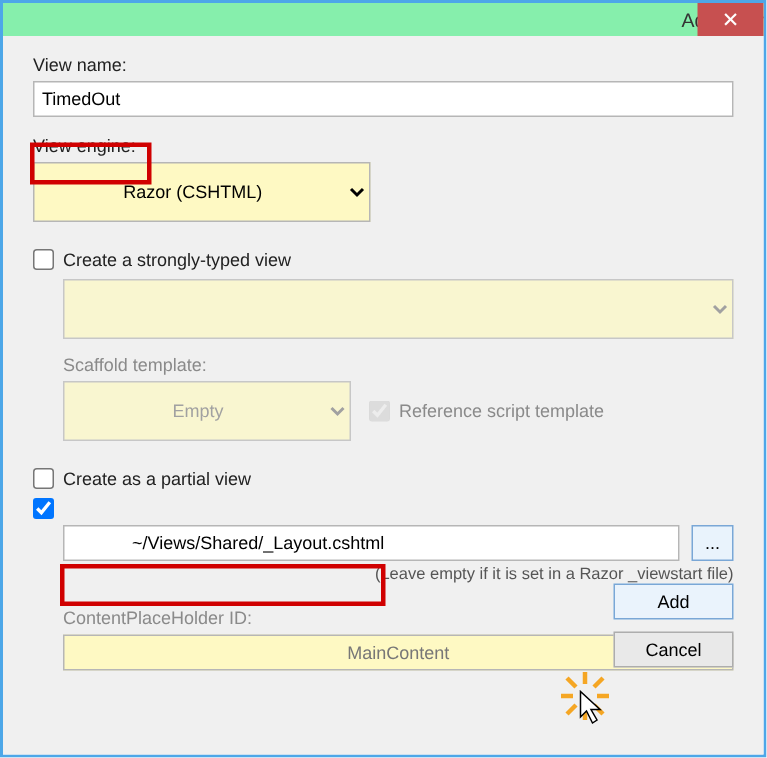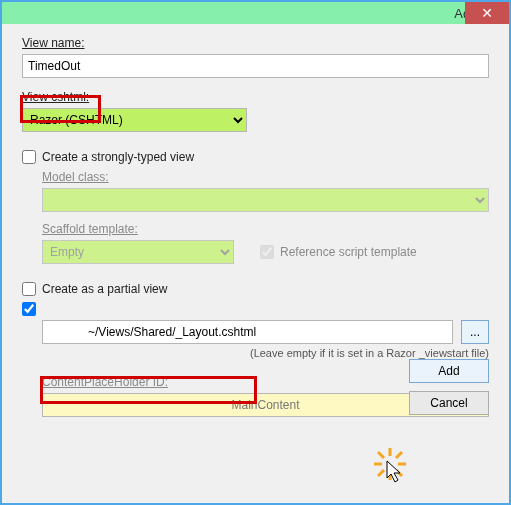--- a/index.html
+++ b/index.html
@@ -3,29 +3,29 @@
 <meta charset="utf-8">
 <style>
   * { box-sizing: border-box; font-family: "Segoe UI", Tahoma, sans-serif; }
   body { margin: 0; background: #fff; }
   .frame { width: 511px; height: 505px; border: 2px solid #4da7e8; background: #fff; position: relative; }
   .win { width: 507px; height: 501px; background: #f0f0f0; }
   .titlebar { height: 22px; background: #86efac; position: relative; display: flex; align-items: center; justify-content: flex-end; }
   .titlebar .title { font-size: 13px; color: #333; }
   .close-btn { position: absolute; right: 0; top: 0; width: 44px; height: 22px; background: #c75050; color: #fff; display: flex; align-items: center; justify-content: center; font-size: 14px; cursor: pointer; }
   .body { padding: 12px 20px 10px 20px; font-size: 12px; color: #222; position: relative; }
-  .lbl { display: block; margin-bottom: 4px; text-decoration: underline; }
+  .lbl { display: block; margin-bottom: 4px; }
   .input-text { width: 100%; height: 24px; border: 1px solid #b6b6b6; background: #fff; padding: 2px 5px; font-size: 12px; }
   .input-text:disabled { background: #fef9c3; color: #777; text-align: center; }
-  .select { width: 225px; height: 24px; border: 1px solid #b6b6b6; background: #bef264; font-size: 12px; padding: 2px 3px; }
+  .select { width: 225px; height: 40px; border: 1px solid #b6b6b6; background: #fef9c3; font-size: 12px; padding: 2px 3px; text-align: center; }
   .row-space { height: 12px; }
   .chk-row { display: flex; gap: 6px; margin-top: 6px; }
   .indent { margin-left: 20px; margin-top: 6px; }
   .muted { color: #8a8a8a; }
-  .scaffold-row { display: flex; align-items: center; gap: 26px; }
+  .scaffold-row { display: flex; align-items: center; gap: 12px; }
   .scaffold-row .select { width: 192px; }
   .scaffold-row label.muted { display: flex; align-items: center; gap: 6px; }
   .layout-row { display: flex; align-items: center; gap: 8px; margin-left: 20px; margin-top: 4px; }
   .layout-row .input-text { flex: 1; padding-left: 45px; }
   .browse-btn { width: 28px; height: 24px; border: 1px solid #7aa7d6; background: #e9f3fc; cursor: pointer; font-size: 12px; }
   .hint { font-size: 11px; color: #555; margin-left: 20px; margin-top: 3px; text-align: right; }
   .footer { position: absolute; bottom: 12px; right: 20px; display: flex; gap: 8px; flex-direction: column; }
   .btn { width: 80px; height: 24px; border: 1px solid #adadad; background: #e9e9e9; font-size: 12px; cursor: pointer; }
   .btn.primary { background: #eaf3fc; border: 1px solid #7aa7d6; }
   .redbox { position: absolute; border: 3px solid #d00000; pointer-events: none; }
@@ -47,34 +47,33 @@
         <span>✕</span>
       </div>
     </div>
 
     <div class="body">
       <label class="lbl">View name:</label>
       <input class="input-text" type="text" value="TimedOut" style="">
 
       <div class="row-space"></div>
 
-      <label class="lbl">View cshtml:</label>
+      <label class="lbl">View engine:</label>
       <select class="select">
         <option>Razor (CSHTML)</option>
       </select>
 
       <div class="row-space"></div>
 
       <div class="chk-row">
         <input type="checkbox" style="">
         <span>Create a strongly-typed view</span>
       </div>
 
       <div class="indent">
-        <label class="lbl muted">Model class:</label>
         <select class="select" style="width:100%;" disabled="">
           <option></option>
         </select>
 
         <div style="height:10px;"></div>
 
         <label class="lbl muted">Scaffold template:</label>
         <div class="scaffold-row">
           <select class="select" disabled="">
             <option>Empty</option>

